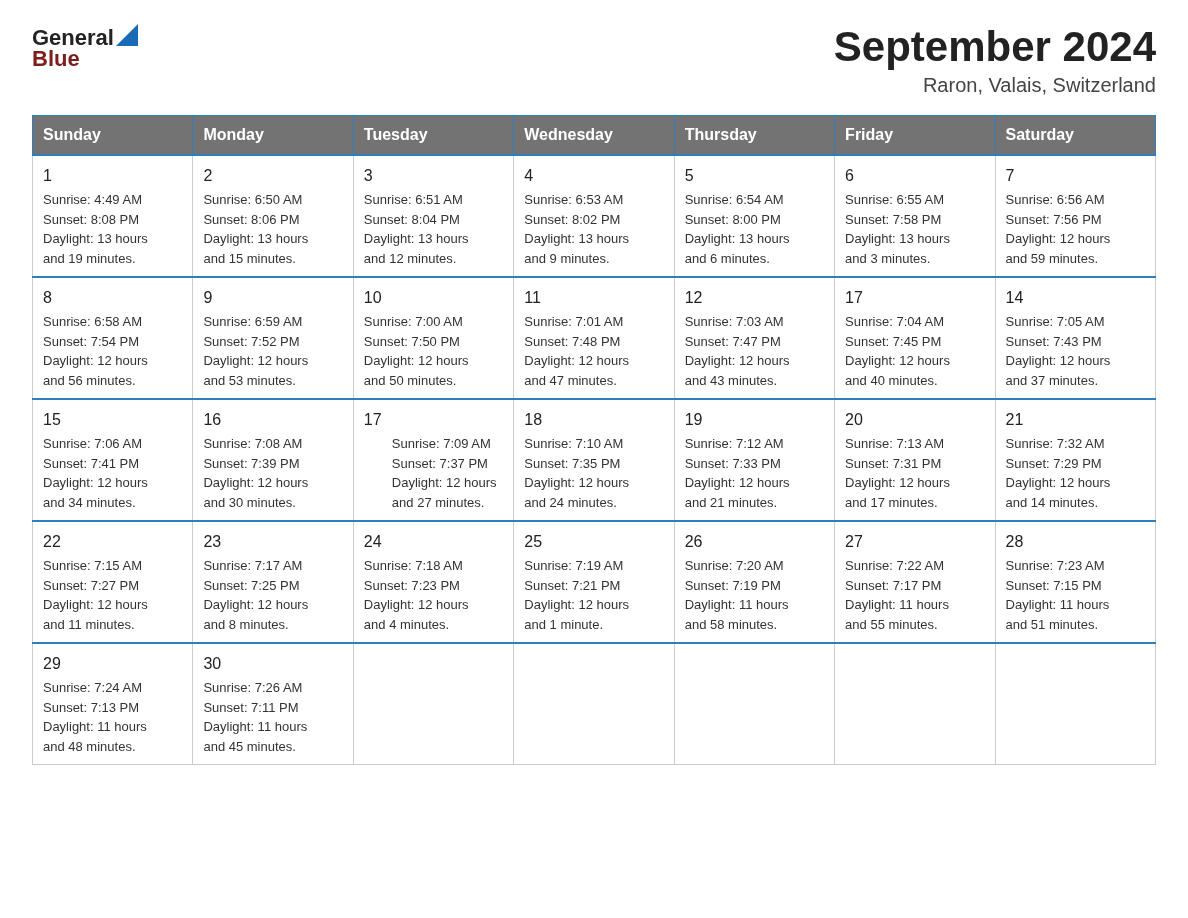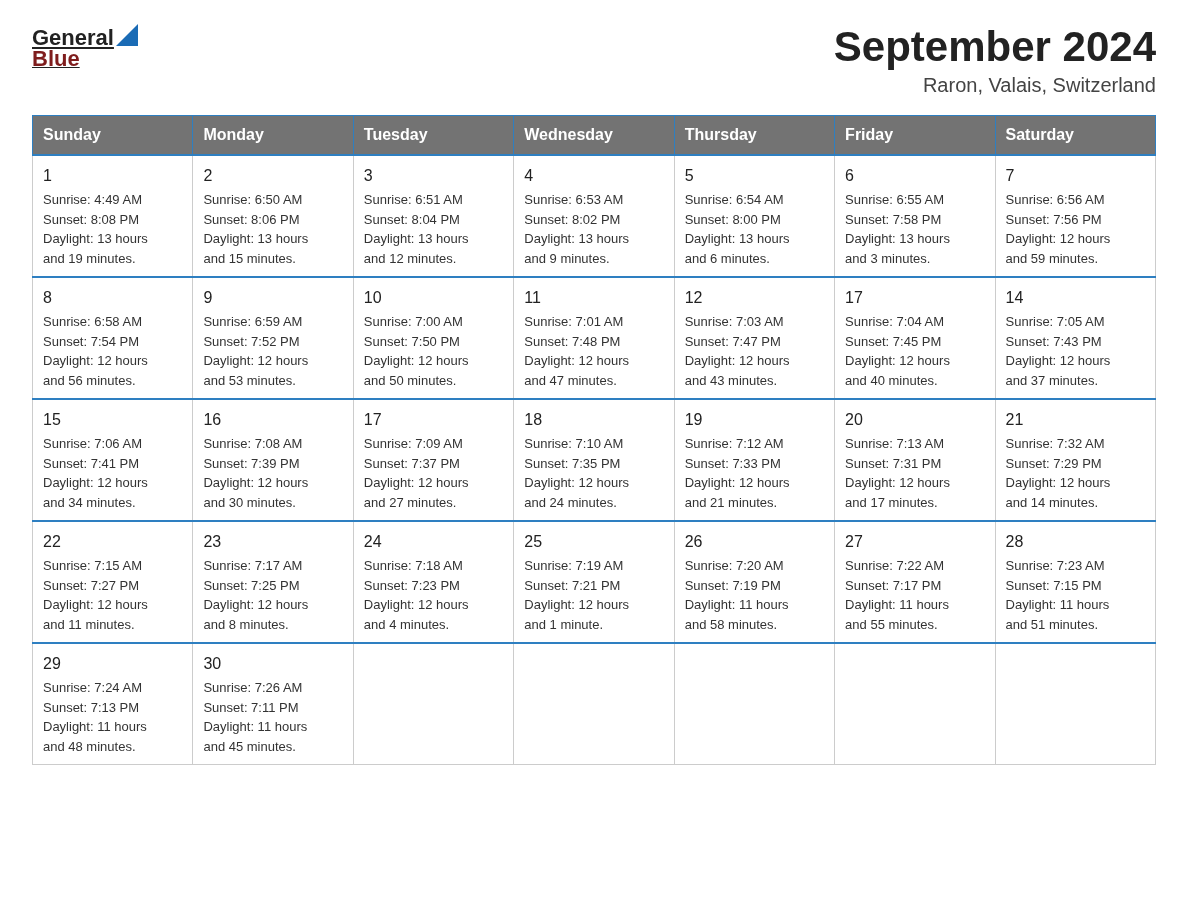--- a/index.html
+++ b/index.html
@@ -14,21 +14,20 @@
     .header {
       display: flex;
       justify-content: space-between;
       align-items: flex-start;
       margin-bottom: 18px;
     }
     .logo {
       display: flex;
       align-items: flex-end;
       gap: 0;
-      text-decoration: underline;
     }
     .logo-text {
       font-size: 22px;
       font-weight: bold;
       color: #222;
     }
     .title-block {
       text-align: right;
     }
     .title-block h1 {
@@ -236,21 +235,21 @@
         </td>
         <td>
           <span class="day-num">16</span>
           <div class="day-info" style="white-space: pre-line;">Sunrise: 7:08 AM
 Sunset: 7:39 PM
 Daylight: 12 hours
 and 30 minutes.</div>
         </td>
         <td>
           <span class="day-num">17</span>
-          <div class="day-info" style="white-space: pre-line;">Sunrise: 7:09 AM
+          <div class="day-info" style="white-space: pre-line; margin-left: 28px;">Sunrise: 7:09 AM
 Sunset: 7:37 PM
 Daylight: 12 hours
 and 27 minutes.</div>
         </td>
         <td>
           <span class="day-num">18</span>
           <div class="day-info" style="white-space: pre-line;">Sunrise: 7:10 AM
 Sunset: 7:35 PM
 Daylight: 12 hours
 and 24 minutes.</div>

